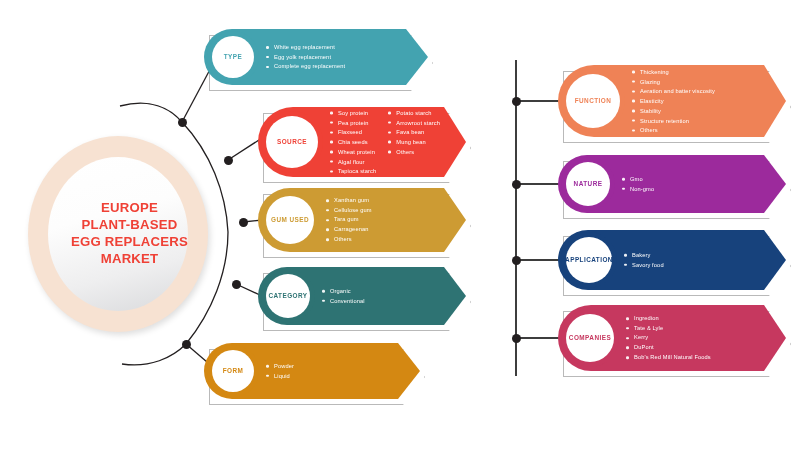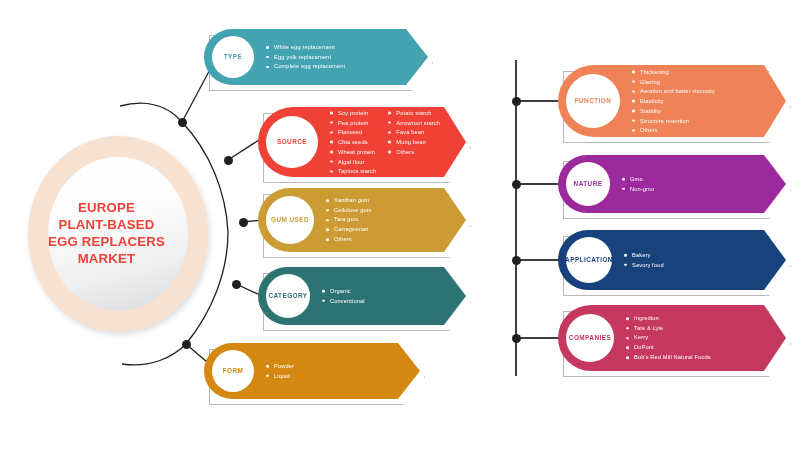--- a/index.html
+++ b/index.html
@@ -21,21 +21,21 @@
     border-radius: 50%;
     background: #f7e2d2;
     z-index: 2;
     box-shadow: 2px 3px 6px rgba(0,0,0,0.13);
   }
   .hub-inner {
     position: absolute; left: 20px; top: 21px;
     width: 140px; height: 154px;
     border-radius: 50%;
     background: linear-gradient(165deg,#ffffff 0%,#fdfdfd 38%,#eeeeef 72%,#d9dadc 100%);
-    display: flex; align-items: center; justify-content: flex-start;
+    display: flex; align-items: center; justify-content: flex-end;
   }
   .hub-title {
     color: #ef4136;
     font-weight: bold;
     font-size: 13.2px;
     line-height: 1.28;
     letter-spacing: 0.2px;
     text-align: center;
     white-space: pre-line;
   }

